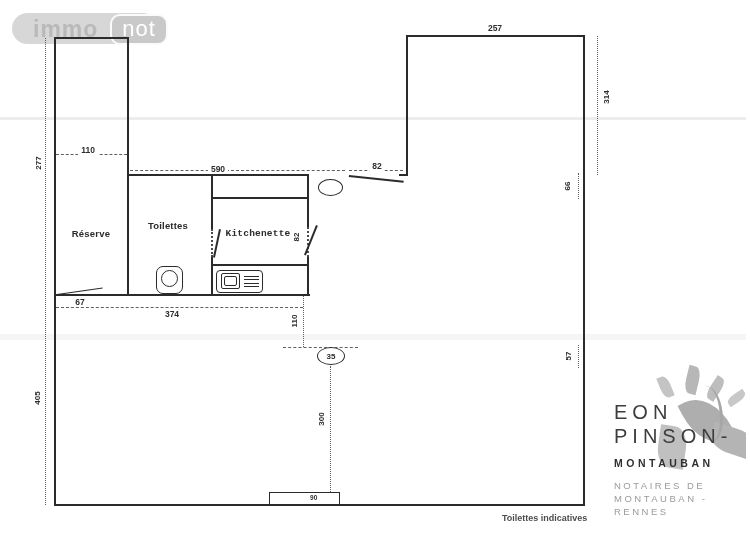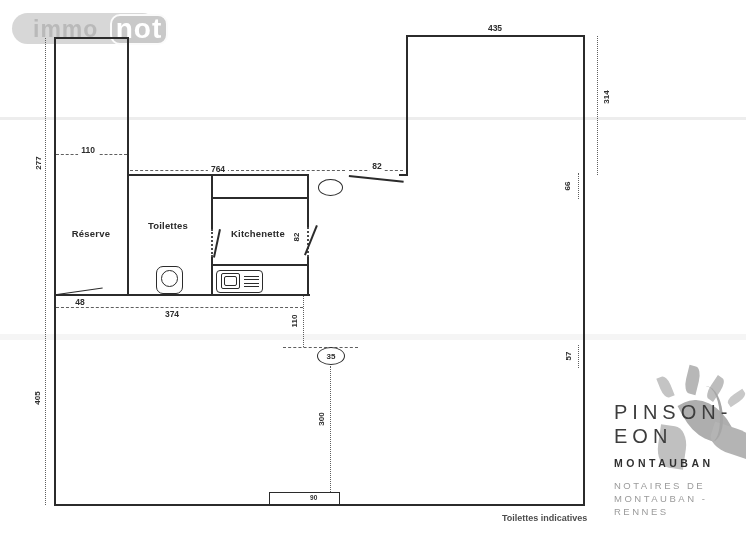--- a/index.html
+++ b/index.html
@@ -9,21 +9,21 @@
   }
   
   .scan-band{position:absolute;left:0;width:750px;pointer-events:none;}
 
   
   .logo-pill{position:absolute;left:12px;top:13px;width:146px;height:31px;background:#d7d7d7;
     border-radius:16px;z-index:1;display:flex;align-items:center;}
   .logo-immo{position:absolute;left:21px;top:3px;font-weight:bold;font-size:23px;letter-spacing:1px;color:#b9b9b9;}
   .logo-not-box{position:absolute;left:98px;top:1px;width:54px;height:27px;background:#c9c9c9;
     border:2px solid #fbfbfb;border-radius:10px;display:flex;align-items:center;justify-content:center;}
-  .logo-not{font-weight:bold;font-size:28px;color:#ffffff;letter-spacing:1px;margin-top:-2px;text-align:center;}
+  .logo-not{font-weight:normal;font-size:22px;color:#ffffff;letter-spacing:1px;margin-top:-2px;text-align:center;}
 
   
   .wall{position:absolute;background:#2b2b2b;z-index:3;}
   .dash-h{position:absolute;border-top:1px dashed #5f5f5f;height:0;z-index:2;}
   .dot-v{position:absolute;border-left:1px dotted #5f5f5f;width:0;z-index:2;}
   .leaf{position:absolute;background:#2b2b2b;z-index:3;transform-origin:0 0;}
   .open-v{position:absolute;border-left:2px dotted #4a4a4a;width:0;z-index:3;}
 
   .dim{position:absolute;font-size:8.5px;font-weight:bold;color:#2d2d2d;z-index:4;white-space:nowrap;}
   .dim.onln{background:#ffffff;padding:0 3px;}
@@ -95,28 +95,28 @@
   <div class="dot-v" style="left:578px;top:173px;height:26px;"></div>
   <div class="dot-v" style="left:578px;top:345px;height:23px;"></div>
   <div class="dash-h" style="left:56px;top:307px;width:247px;"></div>
   <div class="dot-v" style="left:303px;top:296px;height:51px;"></div>
   <div class="dash-h" style="left:283px;top:347px;width:75px;"></div>
   <div class="dot-v" style="left:330px;top:366px;height:126px;"></div>
 
   <div class="dim hctr onln" style="left:88px;top:145px;">110</div>
   <div class="vdim" style="left:38px;top:163px;">277</div>
   <div class="vdim" style="left:37px;top:398px;">405</div>
-  <div class="dim hctr" style="left:495px;top:23px;">435</div>
+  <div class="dim hctr" style="left:495px;top:23px;">257</div>
   <div class="vdim" style="left:606px;top:97px;">314</div>
-  <div class="dim hctr onln" style="left:218px;top:164px;">764</div>
+  <div class="dim hctr onln" style="left:218px;top:164px;">590</div>
   <div class="dim hctr onln" style="left:377px;top:161px;">82</div>
   <div class="vdim" style="left:567px;top:186px;">66</div>
   <div class="vdim" style="left:568px;top:356px;">57</div>
   <div class="vdim" style="left:296px;top:237px;">82</div>
-  <div class="dim hctr" style="left:80px;top:297px;">48</div>
+  <div class="dim hctr" style="left:80px;top:297px;">67</div>
   <div class="dim hctr" style="left:172px;top:309px;">374</div>
   <div class="vdim" style="left:294px;top:321px;">110</div>
   <div class="vdim" style="left:321px;top:419px;">300</div>
 
   <div class="fixture oval" style="left:317px;top:347px;width:28px;height:18px;display:flex;align-items:center;justify-content:center;">
     <span style="font-size:8px;font-weight:bold;">35</span>
   </div>
 
   <div class="fixture oval" style="left:318px;top:179px;width:25px;height:17px;"></div>
 
@@ -127,36 +127,36 @@
   <div class="fixture" style="left:156px;top:266px;width:27px;height:28px;border-radius:7px;"></div>
   <div class="fixture oval" style="left:161px;top:270px;width:17px;height:17px;border-width:1.5px;"></div>
 
   <div class="fixture" style="left:216px;top:270px;width:47px;height:23px;border-radius:4px;"></div>
   <div class="fixture" style="left:221px;top:273px;width:19px;height:16px;border-width:1.3px;border-radius:2px;"></div>
   <div class="fixture" style="left:224px;top:276px;width:13px;height:10px;border-width:1px;border-radius:2px;"></div>
   <div class="drainer" style="left:244px;top:276px;width:15px;height:13px;"></div>
 
   <div class="room-label" style="left:61px;top:228px;width:60px;">Réserve</div>
   <div class="room-label" style="left:138px;top:220px;width:60px;">Toilettes</div>
-  <div class="room-label" style="left:223px;top:228px;width:70px;">Kitchenette</div>
+  <div class="room-label" style="left:223px;top:228px;width:70px;font-family:Liberation Mono, monospace;">Kitchenette</div>
 
   <div class="footnote">Toilettes indicatives</div>
 
   <div class="bird" style="left:610px;top:358px;width:140px;height:120px;">
     <div class="lf" style="left:76px;top:8px;width:13px;height:28px;background:#b7b7b7;transform:rotate(14deg);"></div>
     <div class="lf" style="left:50px;top:18px;width:11px;height:22px;background:#c4c4c4;transform:rotate(-22deg);"></div>
     <div class="lf" style="left:100px;top:18px;width:11px;height:25px;background:#bdbdbd;transform:rotate(34deg);"></div>
     <div class="lf" style="left:122px;top:30px;width:9px;height:20px;background:#c8c8c8;transform:rotate(56deg);"></div>
     <div class="lf" style="left:78px;top:36px;width:38px;height:54px;background:#aeaeae;transform:rotate(-28deg);border-radius:0 80% 20% 80%;"></div>
     <div class="lf" style="left:100px;top:70px;width:46px;height:26px;background:#b4b4b4;transform:rotate(18deg);"></div>
     <div class="lf" style="left:48px;top:68px;width:28px;height:42px;background:#c0c0c0;transform:rotate(8deg);"></div>
     <div style="position:absolute;left:84px;top:28px;width:26px;height:56px;border-right:3px solid #a6a6a6;border-radius:0 60% 40% 0;"></div>
   </div>
   <div class="notary">
+    <div class="name">EON</div>
     <div class="name">PINSON-</div>
-    <div class="name">EON</div>
     <div class="sub">MONTAUBAN</div>
     <div class="addr first">NOTAIRES DE</div>
     <div class="addr">MONTAUBAN -</div>
     <div class="addr">RENNES</div>
   </div>
 
 </div>
 
 </body></html>

